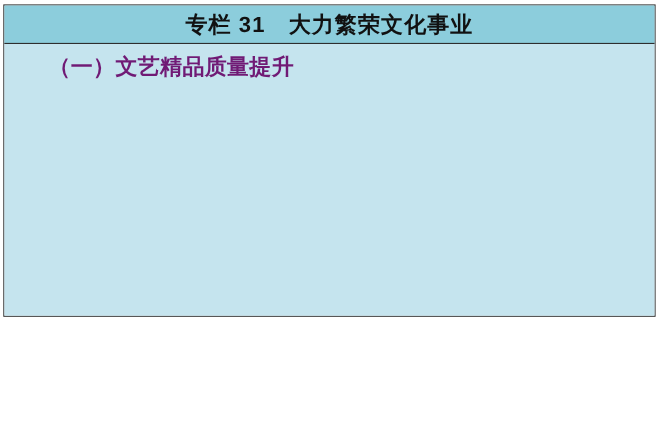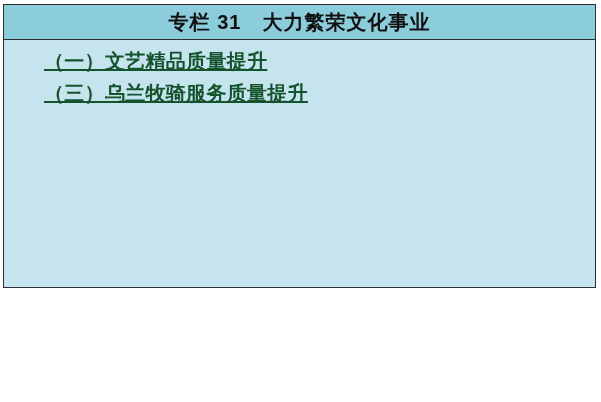--- a/index.html
+++ b/index.html
@@ -52,36 +52,34 @@
     font-size: 20px;
     line-height: 32.2px;
     color: #222222;
     letter-spacing: 0.3px;
     overflow: hidden;
   }
   .sec-heading {
     margin: 0;
     text-indent: 36px;
     font-weight: bold;
-    color: #14532d;
-    text-decoration: underline;
+    color: #701a75;
   }
   .sec-body {
     margin: 0;
     text-indent: 36px;
     text-align: justify;
     text-justify: inter-ideograph;
   }
 </style>
 </head>
 <body>
 
 <div class="page">
   <div class="panel">
     <div class="panel-header">
       <span class="panel-title">专栏 31　大力繁荣文化事业</span>
     </div>
     <div class="panel-body">
       <p class="sec-heading">（一）文艺精品质量提升</p>
-      <p class="sec-heading">（三）乌兰牧骑服务质量提升</p>
     </div>
   </div>
 </div>
 
 </body></html>

